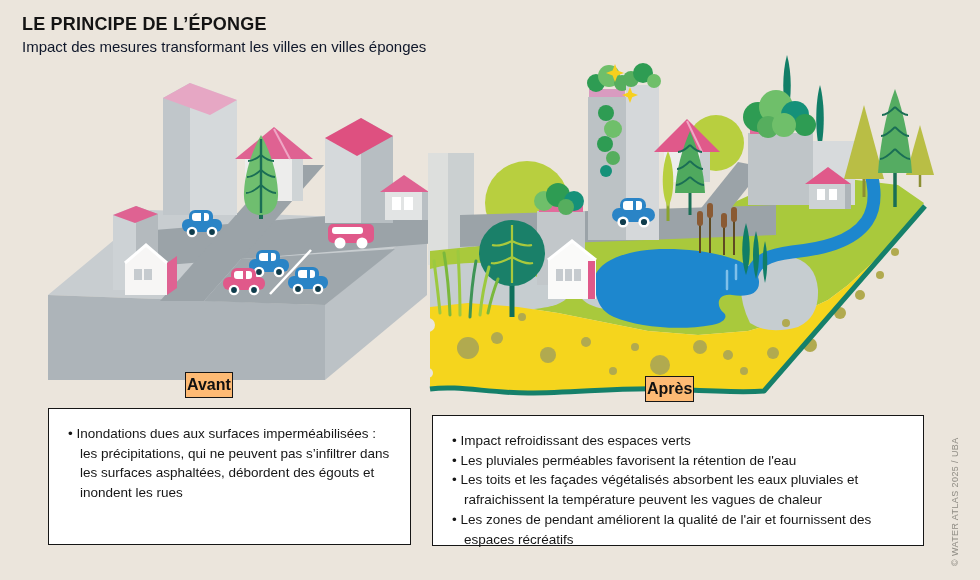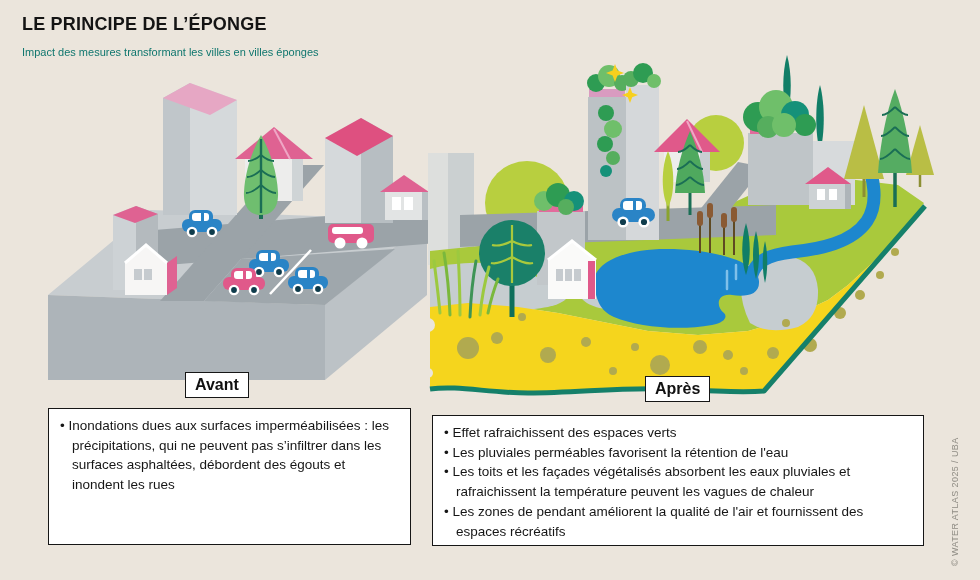--- a/index.html
+++ b/index.html
@@ -1,26 +1,26 @@
 <!DOCTYPE html>
 <html><head>
 <meta charset="utf-8">
 <style>
   html,body{margin:0;padding:0;}
   body{font-family:"Liberation Sans","DejaVu Sans",sans-serif;background:#EBE5DC;}
   .stage{position:relative;width:980px;height:580px;background:#EBE5DC;overflow:hidden;}
   .hdr{position:absolute;left:22px;top:14px;}
   .title{font-size:18px;font-weight:700;color:#141414;letter-spacing:.2px;}
-  .subtitle{font-size:11px;color:#0f766e;margin-top:11px;}
+  .subtitle{font-size:15px;color:#0f172a;margin-top:3px;}
   .illus{position:absolute;}
-  .scene-label{position:absolute;background:#ffffff;border:1.6px solid #161616;color:#111;
-    font-weight:700;font-size:16px;line-height:1.2;padding:2px 9px 3px;}
+  .scene-label{position:absolute;background:#fdba74;border:1.6px solid #161616;color:#111;
+    font-weight:700;font-size:16px;line-height:1.2;padding:2px 1px 3px;}
   .txtbox{position:absolute;background:#fff;border:1.6px solid #161616;color:#161616;
     font-size:13.5px;line-height:1.46;padding:7px 11px;box-sizing:border-box;}
-  .txtbox ul{margin:0;padding:0;list-style:none;}
+  .txtbox ul{margin:8px;padding:0;list-style:none;}
   .txtbox li{padding-left:12px;text-indent:-12px;}
   .txtbox li::before{content:"• ";}
   .credit{position:absolute;left:950px;top:566px;transform:rotate(-90deg);transform-origin:0 0;
     font-size:9px;color:#8F8C84;letter-spacing:.4px;white-space:nowrap;}
 </style>
 </head>
 <body>
 
 <div class="stage">
 
@@ -337,21 +337,21 @@
     <span>Après</span>
   </div>
 
   <div class="txtbox" style="left:48px;top:408px;width:363px;height:137px">
     <ul>
       <li>Inondations dues aux surfaces imperméabilisées : les précipitations, qui ne peuvent pas s’infiltrer dans les surfaces asphaltées, débordent des égouts et inondent les rues</li>
     </ul>
   </div>
   <div class="txtbox" style="left:432px;top:415px;width:492px;height:131px">
     <ul>
-      <li>Effet rafraichissent des espaces verts</li>
+      <li>Impact refroidissant des espaces verts</li>
       <li>Les pluviales perméables favorisent la rétention de l'eau</li>
       <li>Les toits et les façades végétalisés absorbent les eaux pluviales et rafraichissent la température peuvent les vagues de chaleur</li>
       <li>Les zones de pendant améliorent la qualité de l'air et fournissent des espaces récréatifs</li>
     </ul>
   </div>
 
   <div class="credit">© WATER ATLAS 2025 / UBA</div>
 </div>
 
 </body></html>

